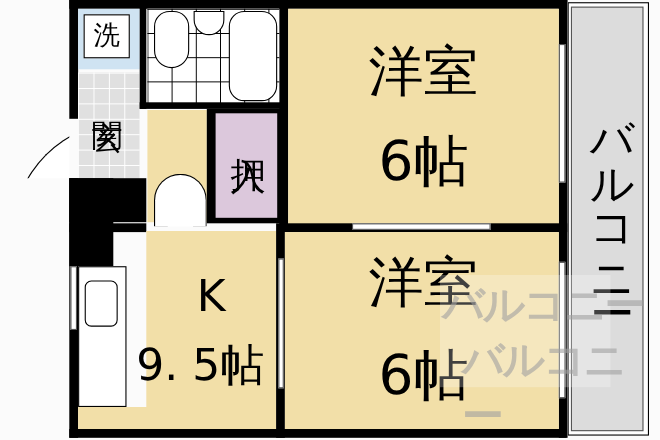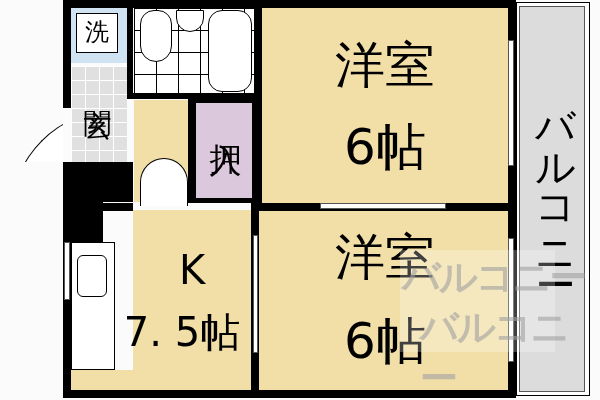--- a/index.html
+++ b/index.html
@@ -57,21 +57,21 @@
   <div class="wall" style="left:254px;top:203px;width:262px;height:8px;"></div>
   <div class="win" style="left:320px;top:203px;width:126px;height:6px;"></div>
 
   <div class="wall" style="left:63px;top:203px;width:70px;height:8px;"></div>
   <div class="abs floor" style="left:133px;top:210px;width:118px;height:180px;"></div>
   <div class="abs floor" style="left:71px;top:370px;width:180px;height:20px;"></div>
   <div class="abs" style="left:71px;top:242px;width:44px;height:128px;background:#fff;border:1px solid #000;box-sizing:border-box;"></div>
   <div class="abs" style="left:77px;top:255px;width:30px;height:42px;background:#fff;border:1.5px solid #000;border-radius:6px;box-sizing:border-box;"></div>
   <div class="win" style="left:64px;top:242px;width:6px;height:58px;"></div>
   <div class="jp" style="left:133px;top:250px;width:118px;font-size:40px;">K</div>
-  <div class="jp" style="left:113px;top:312px;width:138px;font-size:40px;white-space:nowrap;">7. 5帖</div>
+  <div class="jp" style="left:113px;top:312px;width:138px;font-size:40px;white-space:nowrap;">9. 5帖</div>
 
   <div class="wall" style="left:251px;top:203px;width:8px;height:195px;"></div>
   <div class="win" style="left:253px;top:235px;width:5px;height:118px;"></div>
   <div class="abs floor" style="left:259px;top:211px;width:249px;height:179px;"></div>
   <div class="jp" style="left:290px;top:232px;width:190px;font-size:50px;">洋室</div>
   <div class="jp" style="left:290px;top:316px;width:190px;font-size:50px;">6帖</div>
 
   <div class="abs" style="left:516px;top:2px;width:74px;height:394px;background:#fff;border:1px solid #000;box-sizing:border-box;"></div>
   <div class="abs" style="left:519px;top:6px;width:66px;height:386px;background:#dcdcdc;border:1px solid #555;box-sizing:border-box;"></div>
   <div class="win" style="left:508px;top:40px;width:6px;height:126px;"></div>

